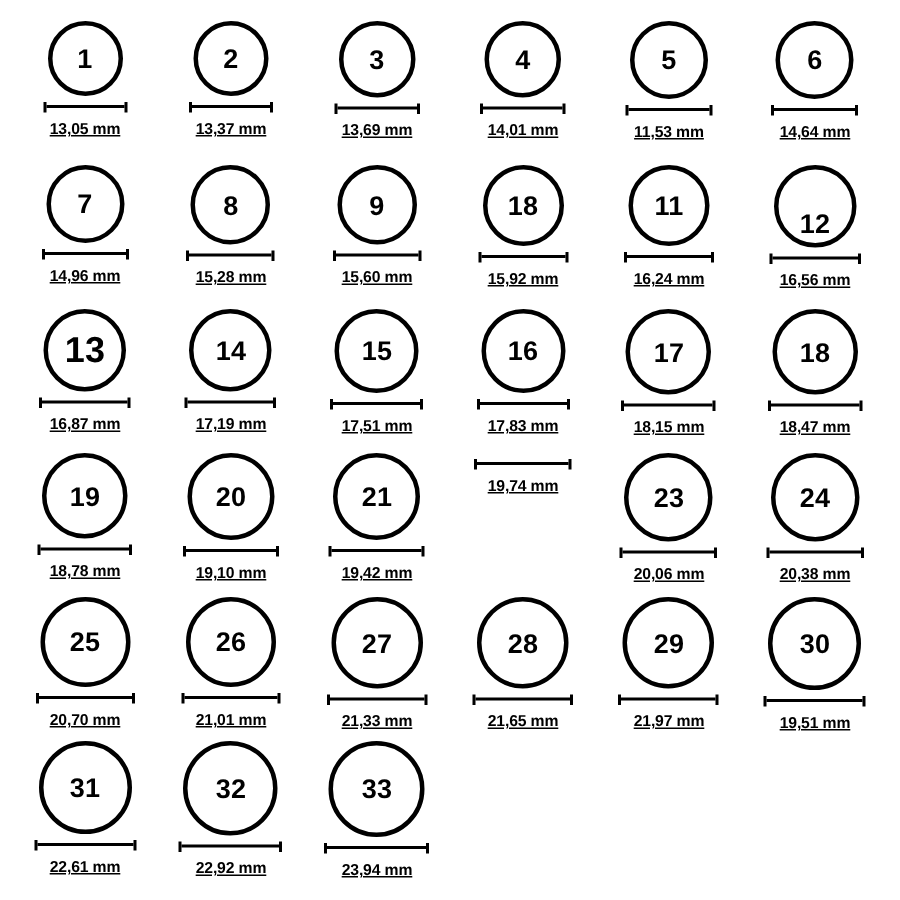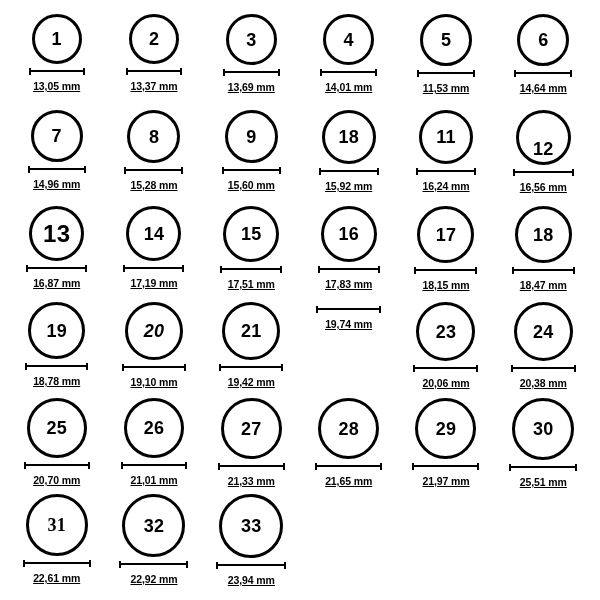--- a/index.html
+++ b/index.html
@@ -255,21 +255,21 @@
         <div class="ring" style="width: 57px; height: 57px;">
           <span class="ring-label" style="font-size: 18px;">19</span>
         </div>
         <div class="measure">
           <div class="bar" style="width: 63px;"></div>
         </div>
         <div class="size-text">18,78 mm</div>
       </div>
       <div class="cell">
         <div class="ring" style="width: 58px; height: 58px;">
-          <span class="ring-label" style="font-size: 18px; font-style: italic;">20</span>
+          <span class="ring-label" style="font-size: 18px;">20</span>
         </div>
         <div class="measure">
           <div class="bar" style="width: 64px;"></div>
         </div>
         <div class="size-text">19,10 mm</div>
       </div>
       <div class="cell">
         <div class="ring" style="width: 58px; height: 58px;">
           <span class="ring-label" style="font-size: 18px; text-align: center;">21</span>
         </div>
@@ -347,24 +347,24 @@
         </div>
         <div class="size-text">21,97 mm</div>
       </div>
       <div class="cell">
         <div class="ring" style="width: 62px; height: 62px;">
           <span class="ring-label" style="font-size: 18px;">30</span>
         </div>
         <div class="measure">
           <div class="bar" style="width: 68px;"></div>
         </div>
-        <div class="size-text">25,51 mm</div>
-      </div>
-      <div class="cell">
-        <div class="ring" style="width: 62px; height: 62px; font-family: Liberation Serif, serif;">
+        <div class="size-text">19,51 mm</div>
+      </div>
+      <div class="cell">
+        <div class="ring" style="width: 62px; height: 62px;">
           <span class="ring-label" style="font-size: 18px;">31</span>
         </div>
         <div class="measure">
           <div class="bar" style="width: 68px;"></div>
         </div>
         <div class="size-text">22,61 mm</div>
       </div>
       <div class="cell">
         <div class="ring" style="width: 63px; height: 63px;">
           <span class="ring-label" style="font-size: 18px;">32</span>

